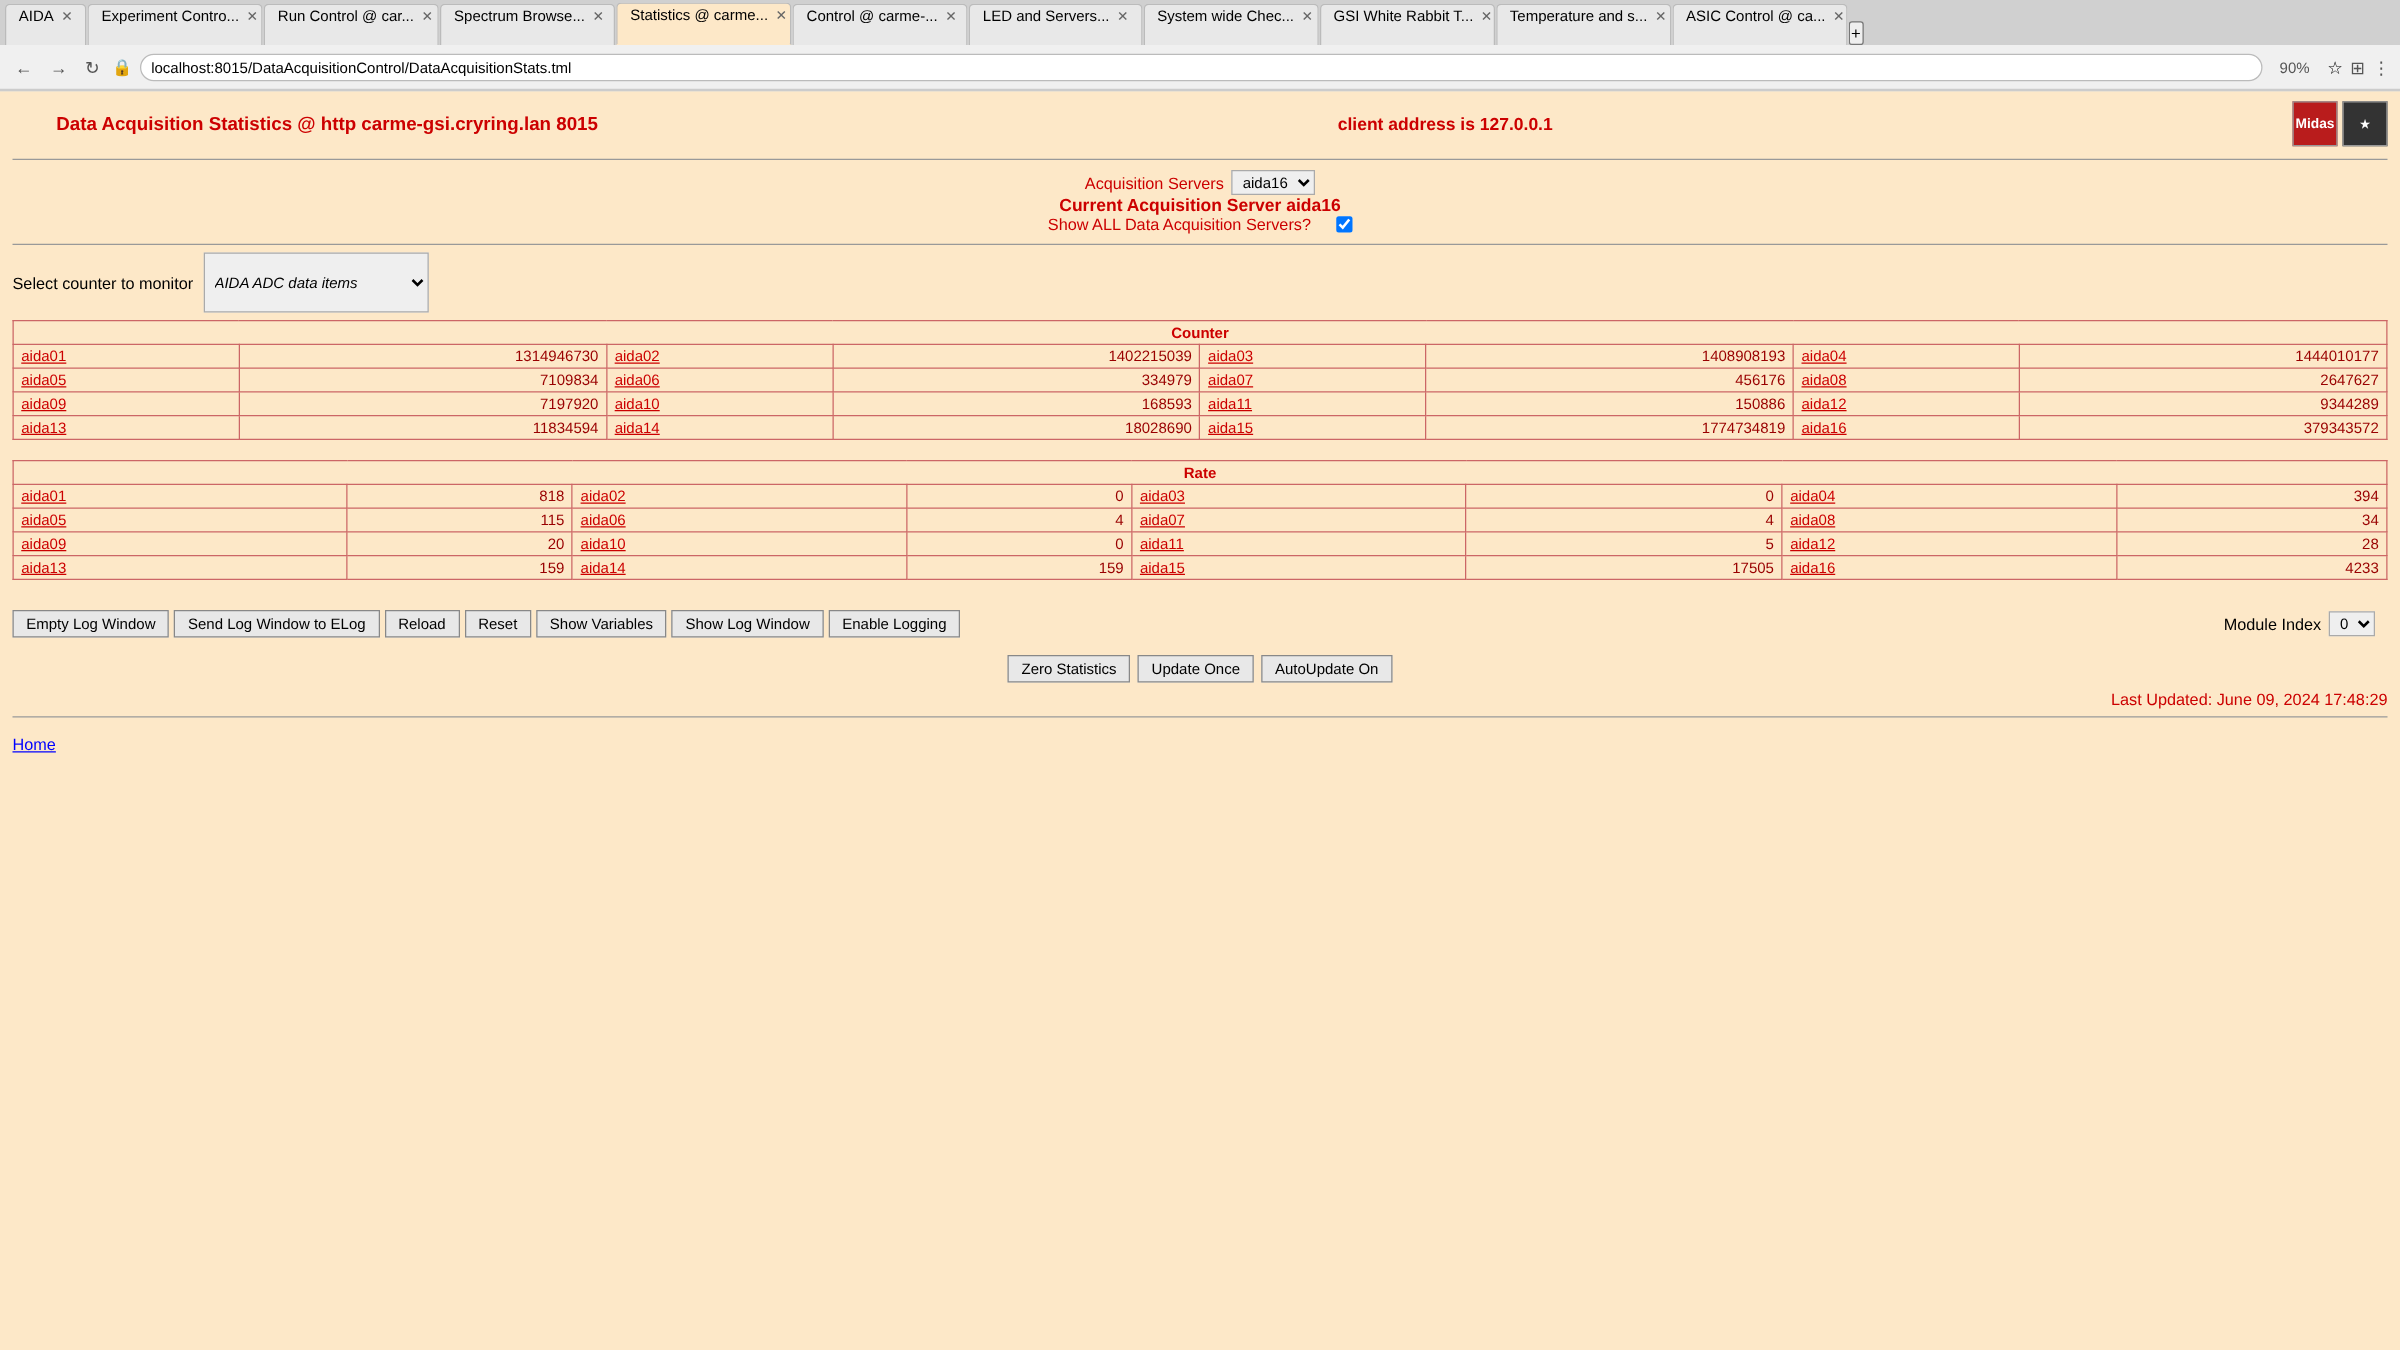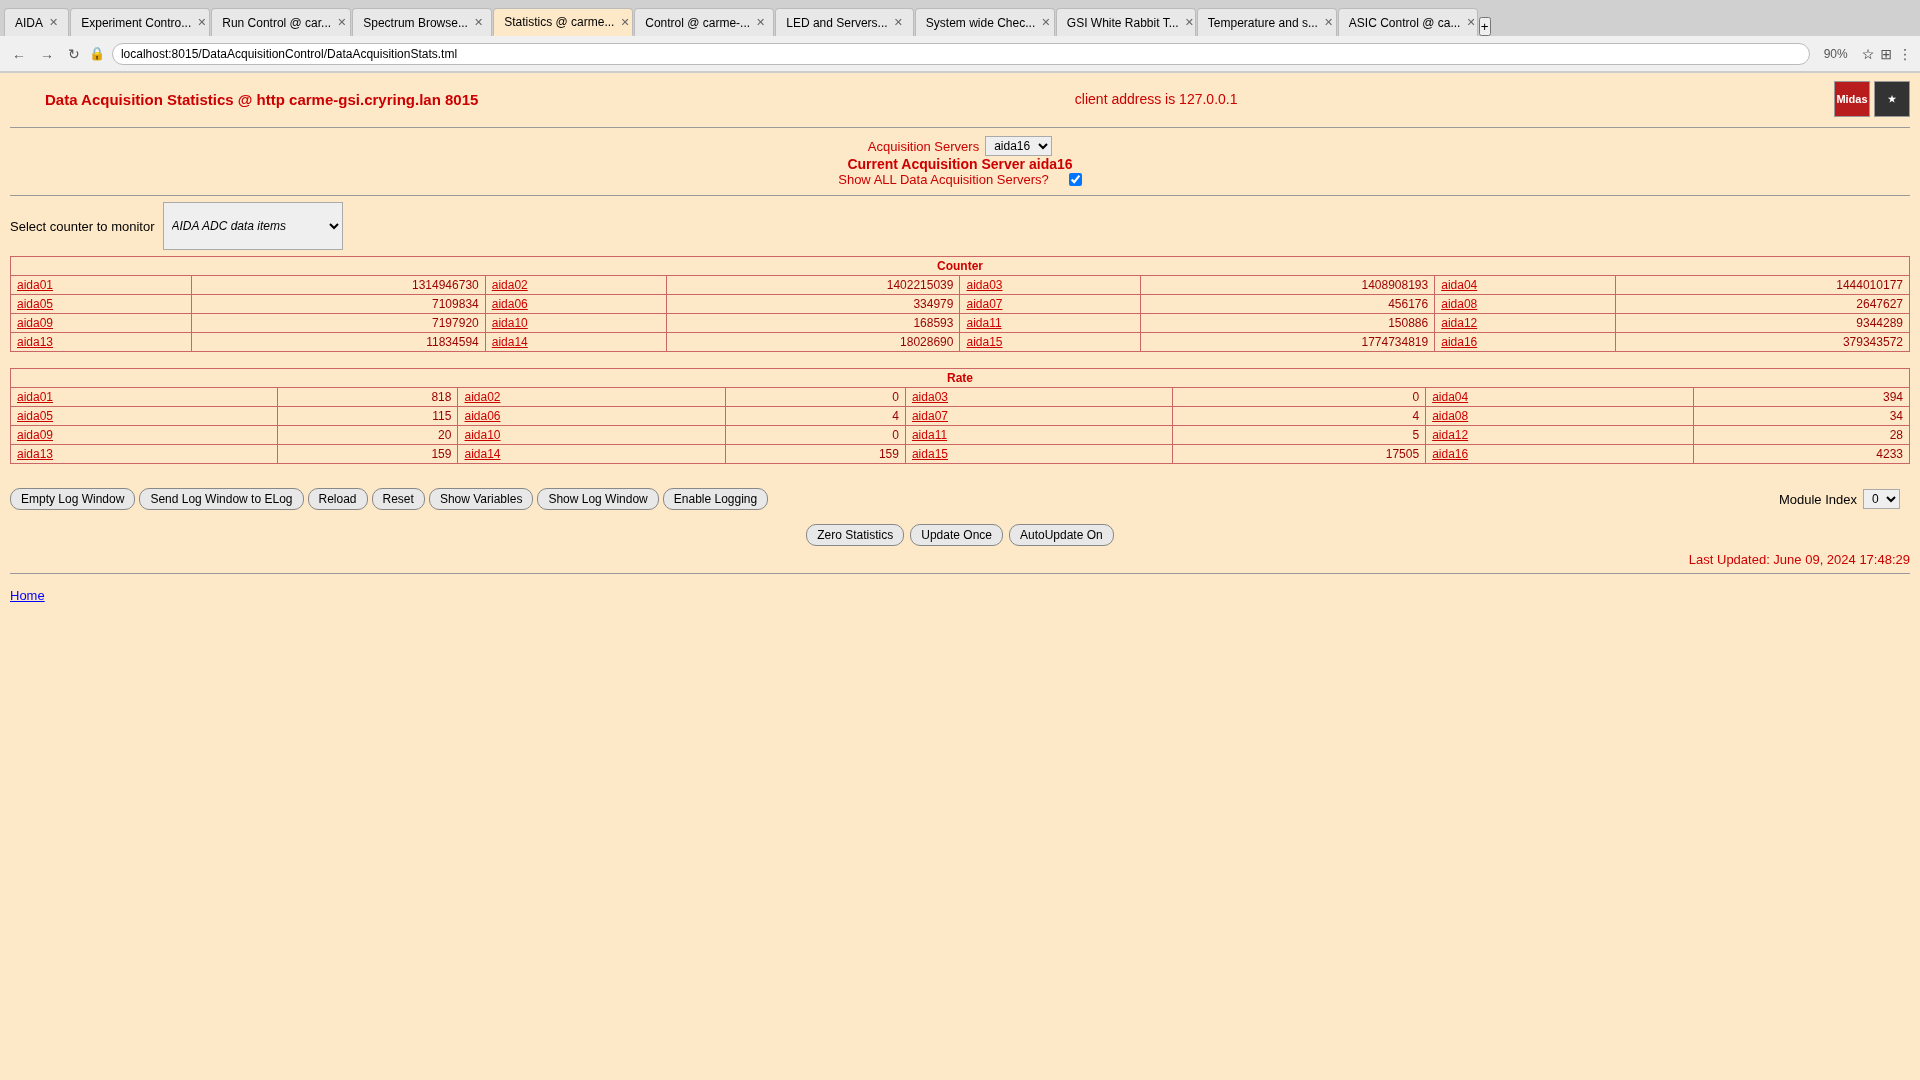--- a/index.html
+++ b/index.html
@@ -1,35 +1,35 @@
 <!DOCTYPE html>
 <html><head>
   <meta charset="utf-8">
   <style>
     * { box-sizing: border-box; margin: 0; padding: 0; }
     body { background: #fde8c8; font-family: Arial, sans-serif; font-size: 13px; color: #000; }
 
     
     .browser-chrome { background: #e8e8e8; border-bottom: 1px solid #ccc; }
     .tab-bar { display: flex; align-items: flex-end; padding: 4px 4px 0 4px; background: #d0d0d0; height: 36px; }
-    .tab { display: flex; align-items: center; padding: 4px 10px; background: #e8e8e8; border: 1px solid #bbb; border-bottom: none; border-radius: 4px 4px 0 0; font-size: 12px; white-space: nowrap; max-width: 140px; overflow: hidden; text-overflow: ellipsis; cursor: pointer; margin-right: 1px; height: 28px; }
+    .tab { display: flex; align-items: flex-end; padding: 16px 10px; background: #e8e8e8; border: 1px solid #bbb; border-bottom: none; border-radius: 4px 4px 0 0; font-size: 12px; white-space: nowrap; max-width: 140px; overflow: hidden; text-overflow: ellipsis; cursor: pointer; margin-right: 1px; height: 28px; }
     .tab.active { background: #fde8c8; border-bottom: 1px solid #fde8c8; z-index: 1; }
     .tab .close-btn { margin-left: 6px; font-size: 11px; color: #666; cursor: pointer; }
     .address-bar { display: flex; align-items: center; padding: 4px 8px; background: #f0f0f0; border-bottom: 1px solid #ccc; height: 36px; gap: 6px; }
     .nav-btn { background: none; border: none; cursor: pointer; font-size: 14px; color: #555; padding: 2px 4px; }
     .address-input { flex: 1; padding: 3px 8px; border: 1px solid #bbb; border-radius: 12px; font-size: 12px; background: white; }
     .zoom-info { font-size: 12px; color: #555; padding: 0 8px; }
     .star-btn { background: none; border: none; cursor: pointer; font-size: 14px; }
     .ext-btn { background: none; border: none; cursor: pointer; font-size: 14px; color: #555; }
 
     
     .page-content { padding: 8px 10px; }
     .page-header { display: flex; align-items: center; justify-content: space-between; margin-bottom: 10px; }
     .page-title { color: #cc0000; font-weight: bold; font-size: 15px; margin-left: 35px; }
-    .client-address { color: #cc0000; font-weight: normal; font-size: 14px; }
+    .client-address { color: #cc0000; font-weight: bold; font-size: 14px; }
     .logo-area { display: flex; gap: 4px; }
     .logo-box { width: 36px; height: 36px; background: #cc8800; display: flex; align-items: center; justify-content: center; font-weight: bold; font-size: 11px; color: white; border: 1px solid #999; }
 
     hr { border: none; border-top: 1px solid #999; margin: 6px 0; }
 
     .acq-server-row { display: flex; align-items: center; justify-content: space-between; margin: 8px 0; flex-direction: column; }
     .acq-label { color: #cc0000; font-size: 13px; }
     .acq-select { font-size: 12px; border: 1px solid #aaa; padding: 1px 4px; }
     .current-server { color: #cc0000; font-weight: bold; font-size: 14px; }
     .show-all-label { color: #cc0000; font-size: 13px; }
@@ -38,21 +38,21 @@
     .counter-select-label { font-size: 13px; }
     .counter-select { font-size: 12px; border: 1px solid #aaa; padding: 15px 4px; width: 180px; font-style: italic; }
     .data-table { width: 100%; border-collapse: collapse; margin-bottom: 16px; }
     .data-table td { border: 1px solid #cc6666; padding: 2px 6px; font-size: 12px; }
     .data-table .name-cell { color: #cc0000; cursor: pointer; text-decoration: underline; }
     .data-table .value-cell { text-align: right; color: #990000; }
     .table-section-label { color: #cc0000; font-weight: bold; text-align: center; border: 1px solid #cc6666; padding: 3px; background: #fde8c8; }
 
     
     .buttons-row { display: flex; align-items: center; gap: 4px; margin: 8px 0; flex-wrap: wrap; }
-    .btn { font-size: 12px; padding: 3px 10px; border: 1px solid #888; background: #e8e8e8; cursor: pointer; border-radius: 10px; text-align: center; }
+    .btn { font-size: 12px; padding: 3px 10px; border: 1px solid #888; background: #e8e8e8; cursor: pointer; border-radius: 0; text-align: center; }
 
     .bottom-buttons { display: flex; align-items: center; justify-content: center; gap: 6px; margin: 6px 0; }
     .module-index-row { display: flex; align-items: center; justify-content: flex-end; gap: 6px; margin-right: 10px; }
     .module-label { font-size: 13px; }
     .module-select { font-size: 12px; border: 1px solid #aaa; padding: 1px 4px; }
 
     .last-updated { text-align: right; color: #cc0000; font-size: 13px; margin: 6px 0; }
 
     .home-link { color: blue; text-decoration: underline; cursor: pointer; font-size: 13px; margin-top: 8px; display: inline-block; }
 

